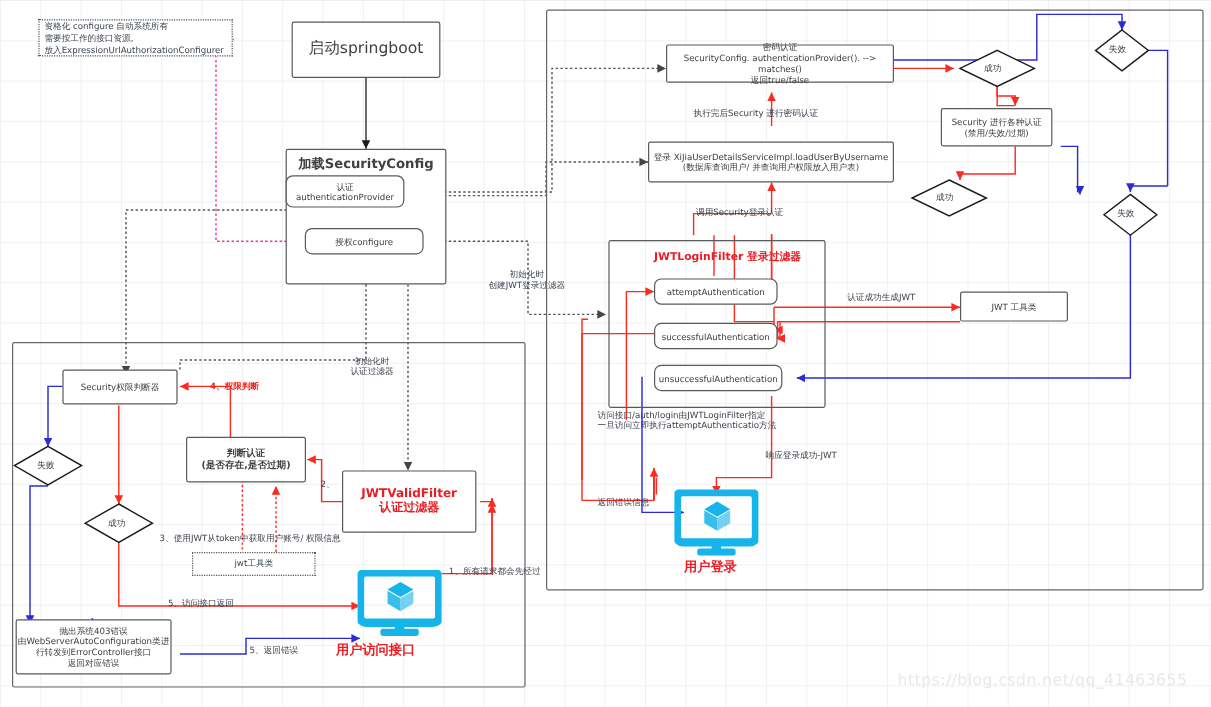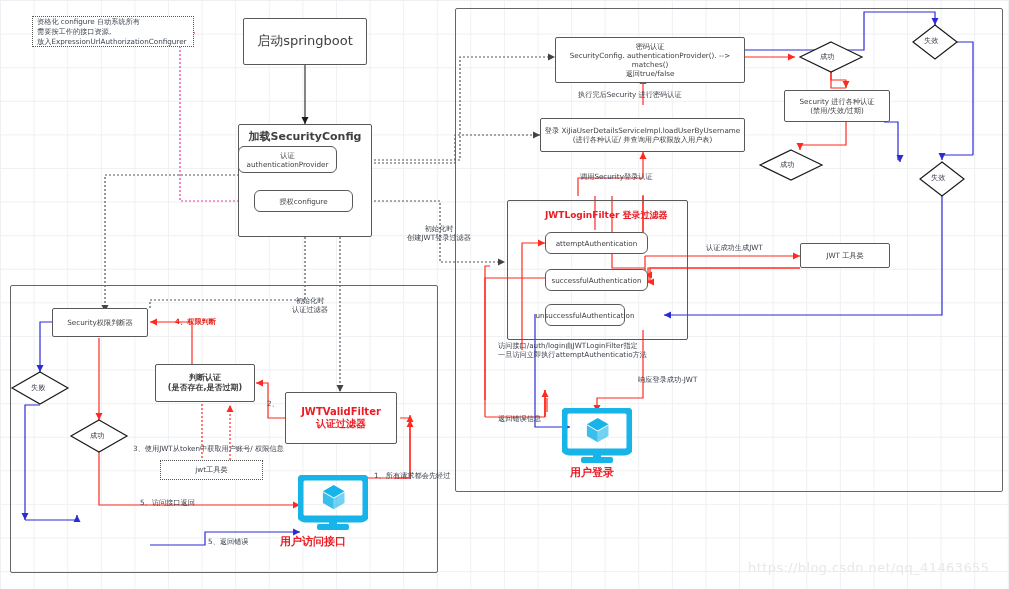--- a/index.html
+++ b/index.html
@@ -162,28 +162,28 @@
 authenticationProvider</div>
   <div class="node box r6 mini" style="left:254px;top:190px;width:99px;height:22px;">授权configure</div>
 
   <div class="lbl mini multi" style="left:396px;top:224px;width:86px;text-align:center;">初始化时
 创建JWT登录过滤器</div>
   <div class="lbl mini multi" style="left:272px;top:296px;width:76px;text-align:center;">初始化时
 认证过滤器</div>
 
   <div class="panel" style="left:455px;top:8px;width:548px;height:484px;"></div>
 
-  <div class="node box mini multi" style="left:555px;top:37px;width:190px;height:46px;">密码认证
+  <div class="node box mini multi" style="left:555px;top:37px;width:190px;height:32px;">密码认证
 SecurityConfig. authenticationProvider(). --&gt; matches()
 返回true/false</div>
 
   <div class="node box mini multi" style="left:540px;top:118px;width:205px;height:34px;">登录 XiJiaUserDetailsServiceImpl.loadUserByUsername
-(进行各种认证/ 并查询用户权限放入用户表)</div>
-
-  <div class="node box mini multi" style="left:784px;top:90px;width:106px;height:32px;">Security 进行各种认证
+(数据库查询用户/ 并查询用户权限放入用户表)</div>
+
+  <div class="node box mini multi" style="left:784px;top:90px;width:93px;height:32px;">Security 进行各种认证
 (禁用/失效/过期)</div>
 
   <div class="lbl mini" style="left:578px;top:90px;">执行完后Security 进行密码认证</div>
   <div class="lbl mini" style="left:580px;top:172px;">调用Security登录认证</div>
 
   <svg class="layer">
     <g fill="#ffffff" stroke="#1b1b1b" stroke-width="1.2">
       <polygon points="831,42 862,57 831,72 800,57"></polygon>
       <polygon points="791,150 822,165 791,180 760,165"></polygon>
       <polygon points="935,25 957,42 935,59 913,42"></polygon>
@@ -197,21 +197,21 @@
   <div class="lbl mini" style="left:820px;top:52px;">成功</div>
   <div class="lbl mini" style="left:780px;top:160px;">成功</div>
   <div class="lbl mini" style="left:924px;top:36px;">失效</div>
   <div class="lbl mini" style="left:931px;top:173px;">失效</div>
 
   <div class="panel" style="left:507px;top:200px;width:181px;height:140px;border-color:#595959;"></div>
   <div class="lbl s9 ttl-red" style="left:545px;top:210px;">JWTLoginFilter 登录过滤器</div>
 
   <div class="node box r6 mini" style="left:545px;top:232px;width:103px;height:22px;">attemptAuthentication</div>
   <div class="node box r6 mini" style="left:545px;top:269px;width:103px;height:22px;">successfulAuthentication</div>
-  <div class="node box r6 mini" style="left:545px;top:304px;width:80px;height:22px;text-align:center;">unsuccessfulAuthentication</div>
+  <div class="node box r6 mini" style="left:545px;top:304px;width:107px;height:22px;text-align:center;">unsuccessfulAuthentication</div>
 
   <div class="node box mini" style="left:800px;top:243px;width:90px;height:25px;">JWT 工具类</div>
   <div class="lbl mini" style="left:706px;top:243px;">认证成功生成JWT</div>
 
   <div class="lbl mini multi" style="left:498px;top:341px;">访问接口/auth/login由JWTLoginFilter指定
 一旦访问立即执行attemptAuthenticatio方法</div>
   <div class="lbl mini" style="left:638px;top:375px;">响应登录成功-JWT</div>
   <div class="lbl mini" style="left:498px;top:414px;">返回错误信息</div>
 
   <div class="pc" style="left:562px;top:408px;">
@@ -233,20 +233,24 @@
   <div class="node box mini" style="left:52px;top:308px;width:96px;height:29px;">Security权限判断器</div>
 
   <div class="node box s8 multi" style="left:155px;top:364px;width:100px;height:38px;font-weight:bold;">判断认证
 (是否存在,是否过期)</div>
 
   <div class="node box s10 multi ttl-red" style="left:285px;top:392px;width:112px;height:52px;text-align:center;">JWTValidFilter
 认证过滤器</div>
 
   <div class="dashbox mini" style="left:160px;top:460px;width:103px;height:20px;">jwt工具类</div>
 
+  <div class="node box mini multi" style="left:13px;top:516px;width:130px;height:46px;">抛出系统403错误
+由WebServerAutoConfiguration类进
+行转发到ErrorController接口
+返回对应错误</div>
 
   <div class="lbl mini" style="left:31px;top:383px;">失败</div>
   <div class="lbl mini" style="left:90px;top:431px;">成功</div>
 
   <div class="lbl mini" style="left:374px;top:471px;">1、所有请求都会先经过</div>
   <div class="lbl mini" style="left:267px;top:399px;">2、</div>
   <div class="lbl mini" style="left:133px;top:444px;">3、使用JWT从token中获取用户账号/ 权限信息</div>
   <div class="lbl mini red" style="left:175px;top:317px;">4、权限判断</div>
   <div class="lbl mini" style="left:140px;top:498px;">5、访问接口返回</div>
   <div class="lbl mini" style="left:208px;top:537px;">5、返回错误</div>

